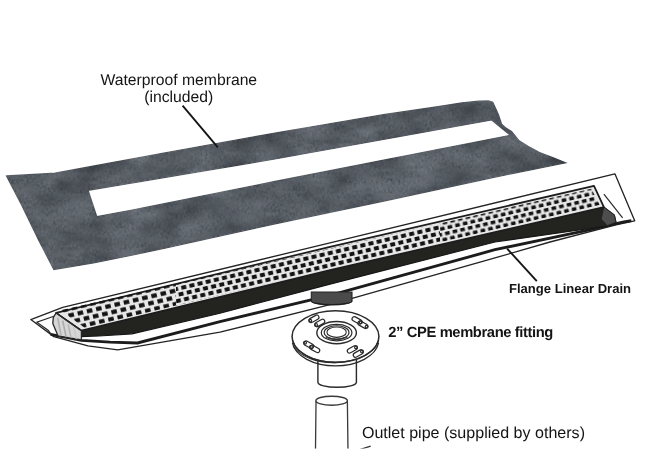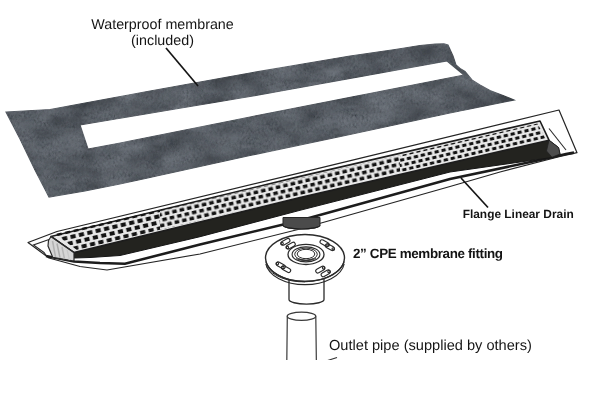--- a/index.html
+++ b/index.html
@@ -1,17 +1,17 @@
 <!DOCTYPE html>
 <html><head>
 <meta charset="utf-8">
 <style>
   html,body{margin:0;padding:0;background:#ffffff;}
   #stage{position:relative;width:600px;height:360px;background:#ffffff;overflow:hidden;
-         font-family:"Liberation Sans", sans-serif;}
+         font-family:"Liberation Sans", sans-serif;margin-top:48px;}
   svg{position:absolute;left:0;top:0;text-rendering:geometricPrecision;-webkit-font-smoothing:antialiased;}
 </style>
 </head>
 <body>
 <div id="stage">
 <svg width="600" height="412" viewBox="0 0 600 412">
   <defs>
     <filter id="memtex" x="-2%" y="-2%" width="104%" height="104%">
       <feTurbulence type="fractalNoise" baseFrequency="0.45 0.35" numOctaves="4" seed="7" result="n1"></feTurbulence>
       <feColorMatrix in="n1" type="matrix" values="0 0 0 0 0  0 0 0 0 0  0 0 0 0 0  0.95 0.95 0.95 0 -0.75" result="a1"></feColorMatrix>

